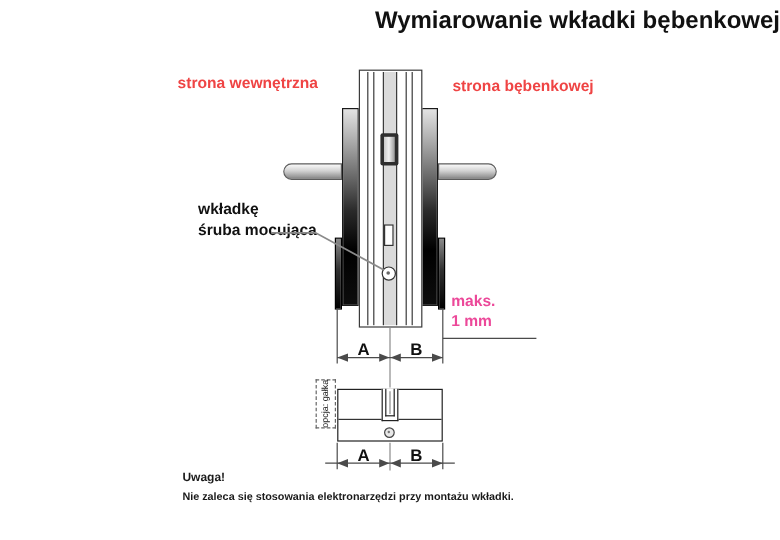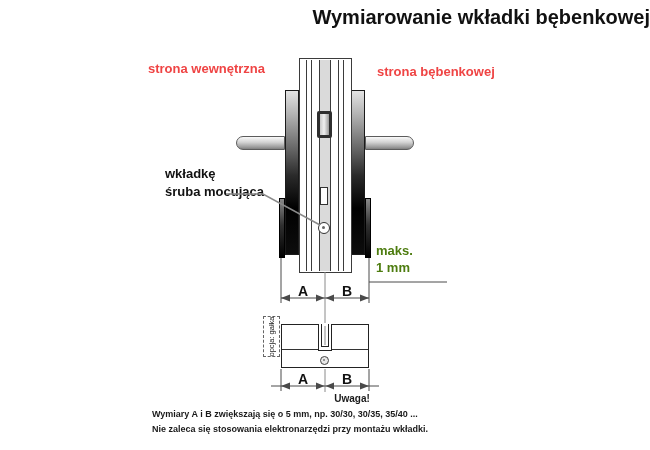--- a/index.html
+++ b/index.html
@@ -40,41 +40,41 @@
   .slot2{position:absolute;left:320px;top:187px;width:8px;height:18px;background:#fff;
         border:1.5px solid #333;box-sizing:border-box;}
   .screw1{position:absolute;left:318px;top:222px;width:12px;height:12px;border-radius:50%;
         border:1.5px solid #333;background:#fff;box-sizing:border-box;}
   .screw1 .dot{position:absolute;left:3px;top:3px;width:3px;height:3px;border-radius:50%;background:#666;}
 
   
   .screw-label{position:absolute;left:165px;top:165px;font-size:13px;font-weight:bold;
         line-height:18px;color:#111;white-space:nowrap;}
   .max-label{position:absolute;left:376px;top:242px;font-size:13px;font-weight:bold;
-        line-height:17px;color:#4d7c0f;white-space:nowrap;}
+        line-height:17px;color:#ec4899;white-space:nowrap;}
   .dim-label{position:absolute;width:20px;text-align:center;font-size:14px;font-weight:bold;color:#111;}
 
   
   .cyl-body{position:absolute;left:281px;top:324px;width:88px;height:44px;box-sizing:border-box;
         background:#fff;border:1.5px solid #222;}
   .cyl-midline{position:absolute;left:282px;top:349px;width:86px;height:1px;background:#333;}
   .notch-outer{position:absolute;left:318px;top:324px;width:14px;height:27px;box-sizing:border-box;background:#fff;
         border-left:1.5px solid #222;border-right:1.5px solid #222;border-bottom:1.5px solid #222;}
   .notch-inner{position:absolute;left:321px;top:324px;width:8px;height:23px;box-sizing:border-box;background:#fff;
         border-left:1.5px solid #222;border-right:1.5px solid #222;border-bottom:1.5px solid #222;}
   .screw2{position:absolute;left:320px;top:356px;width:9px;height:9px;border-radius:50%;
         border:1.5px solid #444;background:#e8e8e8;box-sizing:border-box;}
   .screw2 .dot{position:absolute;left:2px;top:2px;width:2px;height:2px;border-radius:50%;background:#777;}
   .knob-box{position:absolute;left:263px;top:316px;width:17px;height:41px;box-sizing:border-box;
         border:1px dashed #666;display:flex;align-items:center;justify-content:center;overflow:visible;}
   .knob-box span{transform:rotate(-90deg);white-space:nowrap;font-size:7.5px;color:#222;}
 
   
   .note{position:absolute;left:152px;top:393px;width:400px;color:#1a1a1a;}
-  .note-heading{font-size:10px;font-weight:bold;margin-bottom:3px;text-align:center;}
+  .note-heading{font-size:10px;font-weight:bold;margin-bottom:3px;}
   .note-line{font-size:9px;font-weight:bold;line-height:15px;white-space:nowrap;}
 
   svg.overlay{position:absolute;left:0;top:0;z-index:10;pointer-events:none;}
 </style>
 </head>
 <body>
 
 <div class="canvas">
 
   <h1 class="title">Wymiarowanie wkładki bębenkowej</h1>
@@ -125,21 +125,20 @@
   <div class="notch-inner"></div>
   <div class="screw2">
       <span class="dot"></span>
     </div>
 
   <div class="dim-label" style="left:293px;top:371px;">A</div>
   <div class="dim-label" style="left:337px;top:371px;">B</div>
 
   <div class="note">
     <div class="note-heading">Uwaga!</div>
-    <div class="note-line">Wymiary A i B zwiększają się o 5 mm, np. 30/30, 30/35, 35/40 ...</div>
     <div class="note-line">Nie zaleca się stosowania elektronarzędzi  przy montażu wkładki.</div>
   </div>
 
   <svg class="overlay" width="650" height="450" viewBox="0 0 650 450">
 
     <g stroke="#8a8a8a" stroke-width="1">
       <line x1="325" y1="272" x2="325" y2="323"></line>
       <line x1="325" y1="326" x2="325" y2="345"></line>
       <line x1="325" y1="369" x2="325" y2="392"></line>
     </g>

